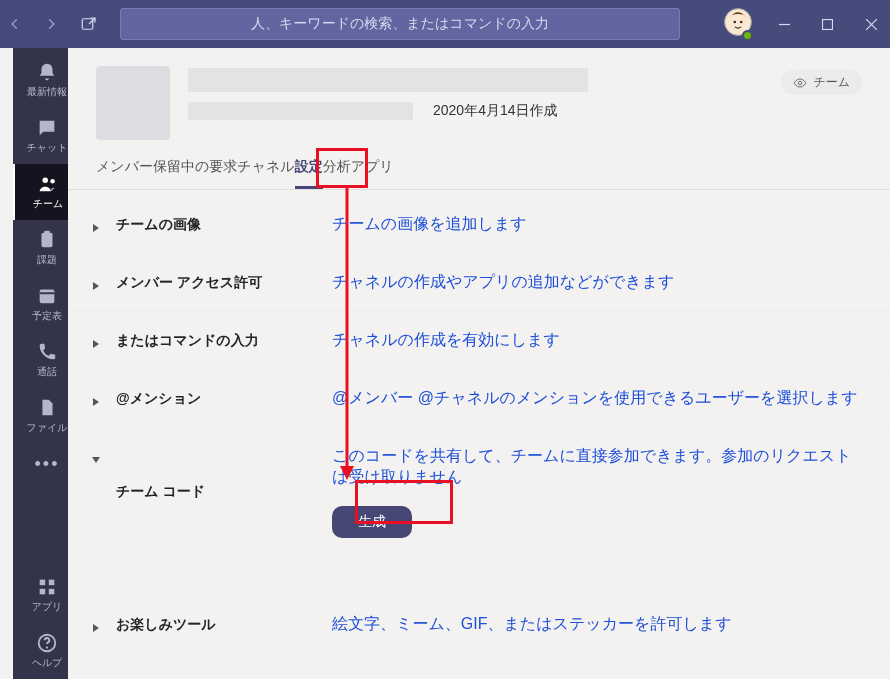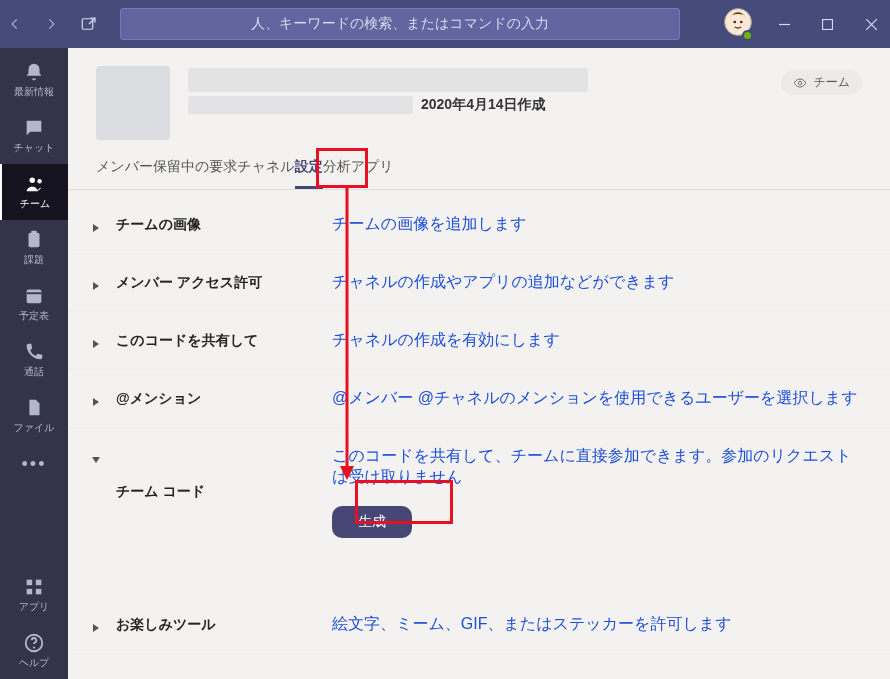--- a/index.html
+++ b/index.html
@@ -32,21 +32,21 @@
   }
   .tb-avatar .presence {
     position:absolute; right:-1px; bottom:-1px; width:11px; height:11px;
     background:#6bb700; border-radius:50%; border:2px solid #454b7a;
   }
   .win-btn { width:45px; height:32px; display:flex; align-items:center; justify-content:center; }
   .win-btn svg { width:11px; height:11px; stroke:#d8daf0; fill:none; stroke-width:1.2; }
 
   
   .app-rail {
-    position:absolute; left:0; top:48px; bottom:0; width:68px;
+    position:absolute; left:13px; top:48px; bottom:0; width:68px;
     background:#33344a; display:flex; flex-direction:column; align-items:center;
     padding-top:4px;
   }
   .rail-item {
     width:68px; height:56px; display:flex; flex-direction:column;
     align-items:center; justify-content:center; color:#b4b6cc; cursor:pointer;
     gap:2px;
   }
   .rail-item.active { background:#14131f; color:#fff; border-left:2px solid #fff; }
   .rail-item .lbl { font-size:10px; }
@@ -62,21 +62,21 @@
   .team-header {
     display:flex; align-items:flex-start; gap:18px;
     padding:18px 28px 0 28px; position:relative;
   }
   .team-tile {
     width:74px; height:74px; background:#dcdde0; border-radius:4px;
   }
   .team-titleblock { flex:1; }
   .team-name-redact { width:400px; height:24px; background:#e3e3e6; border-radius:2px; margin-top:2px; }
   .team-sub {
-    display:flex; align-items:center; gap:8px; margin-top:4px;font-weight:bold;
+    display:flex; align-items:center; gap:20px; margin-top:10px;
   }
   .team-sub-redact { width:225px; height:18px; background:#e3e3e6; border-radius:2px; }
   .team-created { font-size:14px; color:#343338; }
   .team-more { color:#555; font-size:18px; letter-spacing:2px; margin-left:24px; margin-top:6px; }
   .team-pill {
     position:absolute; right:28px; top:22px;
     background:#ecebea; border-radius:14px; padding:4px 12px;
     font-size:12px; color:#555; display:flex; align-items:center; gap:6px;
   }
   .team-pill svg { width:14px; height:14px; stroke:#555; fill:none; stroke-width:1.4; }
@@ -299,21 +299,21 @@
             <polygon points="1,0 7,4 1,8"></polygon>
           </svg></span>
       <div class="s-label">メンバー アクセス許可</div>
       <div class="s-col"><span class="s-desc">チャネルの作成やアプリの追加などができます</span></div>
     </div>
 
     <div class="s-row">
       <span class="chev"><svg viewBox="0 0 8 8">
             <polygon points="1,0 7,4 1,8"></polygon>
           </svg></span>
-      <div class="s-label">このコードを共有して</div>
+      <div class="s-label">またはコマンドの入力</div>
       <div class="s-col"><span class="s-desc">チャネルの作成を有効にします</span></div>
     </div>
 
     <div class="s-row">
       <span class="chev"><svg viewBox="0 0 8 8">
             <polygon points="1,0 7,4 1,8"></polygon>
           </svg></span>
       <div class="s-label">@メンション</div>
       <div class="s-col"><span class="s-desc">@メンバー @チャネルのメンションを使用できるユーザーを選択します</span></div>
     </div>

